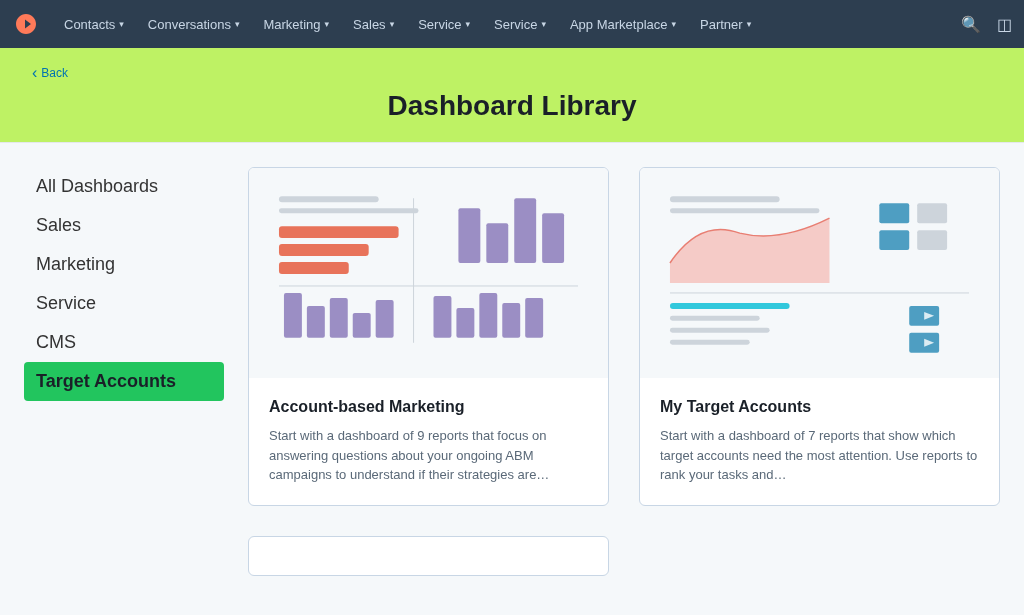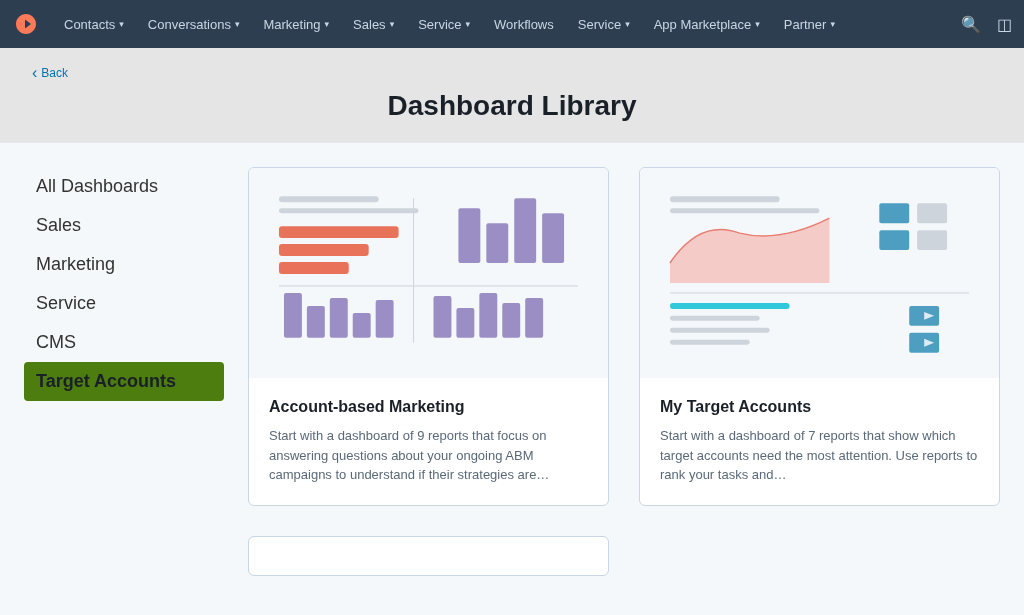--- a/index.html
+++ b/index.html
@@ -9,32 +9,32 @@
     .nav { background: #2d3e50; height: 48px; display: flex; align-items: center; padding: 0 12px; }
     .nav-logo { width: 28px; height: 28px; margin-right: 12px; display: flex; align-items: center; justify-content: center; }
     .nav-logo svg { width: 24px; height: 24px; }
     .nav-items { display: flex; align-items: center; gap: 0; flex: 1; }
     .nav-item { color: #c8d6e5; font-size: 13px; padding: 0 12px; height: 48px; display: flex; align-items: center; gap: 4px; cursor: pointer; white-space: nowrap; }
     .nav-item .caret { font-size: 9px; }
     .nav-right { display: flex; align-items: center; gap: 16px; }
     .nav-icon { color: #c8d6e5; cursor: pointer; font-size: 16px; }
 
     
-    .header-section { background: #e5e5e5; padding: 16px 32px 20px; border-bottom: 1px solid #e5e8ec; }
+    .header-section { background: #bef264; padding: 16px 32px 20px; border-bottom: 1px solid #e5e8ec; }
     .back-link { color: #0073b1; font-size: 12px; display: flex; align-items: center; gap: 4px; cursor: pointer; margin-bottom: 8px; }
     .back-link::before { content: '‹'; font-size: 16px; }
     .page-title { font-size: 28px; font-weight: 600; color: #1a2028; text-align: center; }
 
     
     .main { display: flex; padding: 24px 24px; gap: 24px; min-height: calc(615px - 48px - 80px); }
 
     
     .sidebar { width: 200px; flex-shrink: 0; }
     .sidebar-item { padding: 9px 12px; font-size: 18px; color: #333; cursor: pointer; border-radius: 4px; }
-    .sidebar-item.active { background: #4d7c0f; font-weight: 700; color: #1a2028; }
+    .sidebar-item.active { background: #22c55e; font-weight: 700; color: #1a2028; }
 
     
     .cards-area { flex: 1; display: grid; grid-template-columns: repeat(2, 1fr); gap: 30px; align-content: start; }
     .card { background: #fff; border: 1.5px solid #c8d6e5; border-radius: 6px; overflow: hidden; cursor: pointer; transition: box-shadow 0.2s; }
     .card-preview { background: #f5f8fa; height: 210px; display: flex; align-items: center; justify-content: center; padding: 20px; }
     .card-body { padding: 20px; }
     .card-title { font-size: 16px; font-weight: 700; color: #1a2028; margin-bottom: 10px; }
     .card-desc { font-size: 13px; color: #5a6978; line-height: 1.5; }
 
     
@@ -67,23 +67,20 @@
     </div>
     <div class="nav-item">
       <span>Sales</span>
       <span class="caret">▾</span>
     </div>
     <div class="nav-item">
       <span>Service</span>
       <span class="caret">▾</span>
     </div>
     <div class="nav-item">
-      <span>Workflows</span>
-    </div>
-    <div class="nav-item">
       <span>Service</span>
       <span class="caret">▾</span>
     </div>
     <div class="nav-item">
       <span>App Marketplace</span>
       <span class="caret">▾</span>
     </div>
     <div class="nav-item">
       <span>Partner</span>
       <span class="caret">▾</span>

